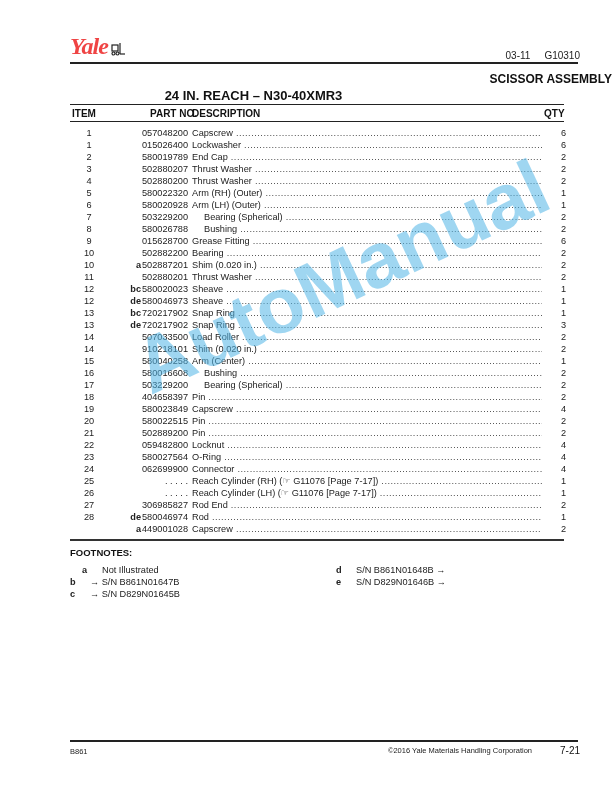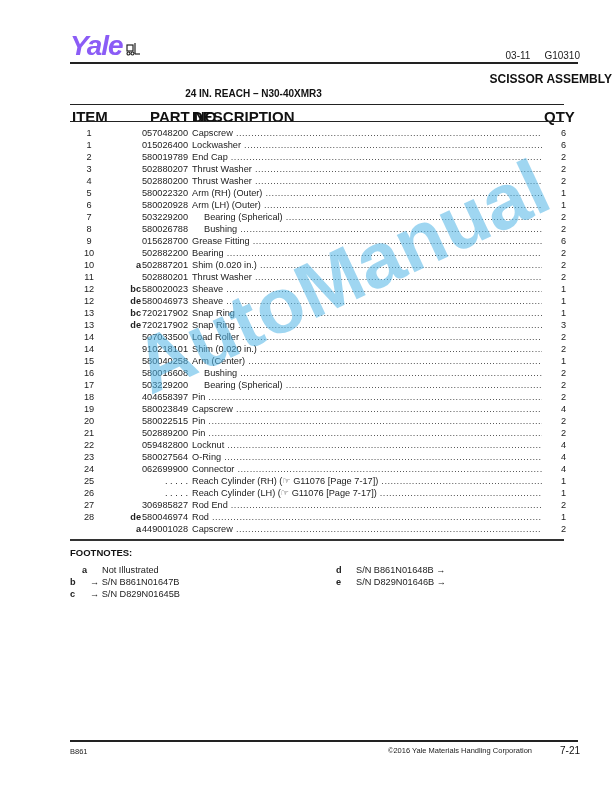--- a/index.html
+++ b/index.html
@@ -1,30 +1,30 @@
 <!DOCTYPE html>
 <html><head>
 <meta charset="utf-8">
 <style>
   html, body { margin:0; padding:0; background:#ffffff; }
   body { width:612px; height:792px; position:relative; overflow:hidden;
          font-family:"Liberation Sans", sans-serif; color:#1a1a1a; }
   .logo { position:absolute; left:70px; top:32px; height:26px; display:flex; align-items:flex-end; }
-  .logo-text { font-family:Liberation Sans, sans-serif; font-weight:bold; font-style:italic;
-               font-size:28px; letter-spacing:-1px; color:#8b5cf6; line-height:24px; }
+  .logo-text { font-family:Liberation Serif, serif; font-weight:bold; font-style:italic;
+               font-size:24px; letter-spacing:-1px; color:#ef4444; line-height:24px; }
   .logo-icon { margin-left:2px; margin-bottom:2px; }
   .hdr-rule { position:absolute; left:70px; top:62px; width:508px; height:2px; background:#222; }
   .hdr-right { position:absolute; right:32px; top:50px; font-size:10px; color:#222; }
   .hdr-right span + span { margin-left:14px; }
   .title { position:absolute; left:0; width:612px; top:72px; text-align:right; font-weight:bold;
            font-size:12px; color:#111; }
   .subtitle { position:absolute; left:0; width:507px; top:88px; text-align:center; font-weight:bold;
-              font-size:10px; color:#111; }
+              font-size:13px; color:#111; }
   .tbl-rule-top { position:absolute; left:70px; top:104px; width:494px; height:1px; background:#222; }
-  .col-hdr { position:absolute; top:108px; font-weight:bold; font-size:15px; color:#111; }
+  .col-hdr { position:absolute; top:108px; font-weight:bold; font-size:10px; color:#111; }
   .tbl-rule-hdr { position:absolute; left:70px; top:121px; width:494px; height:1px; background:#222; }
   .rows { position:absolute; left:70px; top:127px; width:496px; }
   .row { position:relative; height:12px; font-size:9.2px; line-height:12px; color:#222; }
   .c-item { position:absolute; left:0; width:38px; text-align:center; }
   .c-part { position:absolute; left:40px; width:78px; text-align:right; }
   .c-part b { font-weight:bold; margin-right:1px; }
   .c-desc { position:absolute; left:122px; width:350px; overflow:hidden; white-space:nowrap; }
   .c-desc.indent { padding-left:12px; width:338px; }
   .c-desc .lead { letter-spacing:0.5px; color:#444; }
   .c-qty { position:absolute; right:0; width:20px; text-align:right; }

